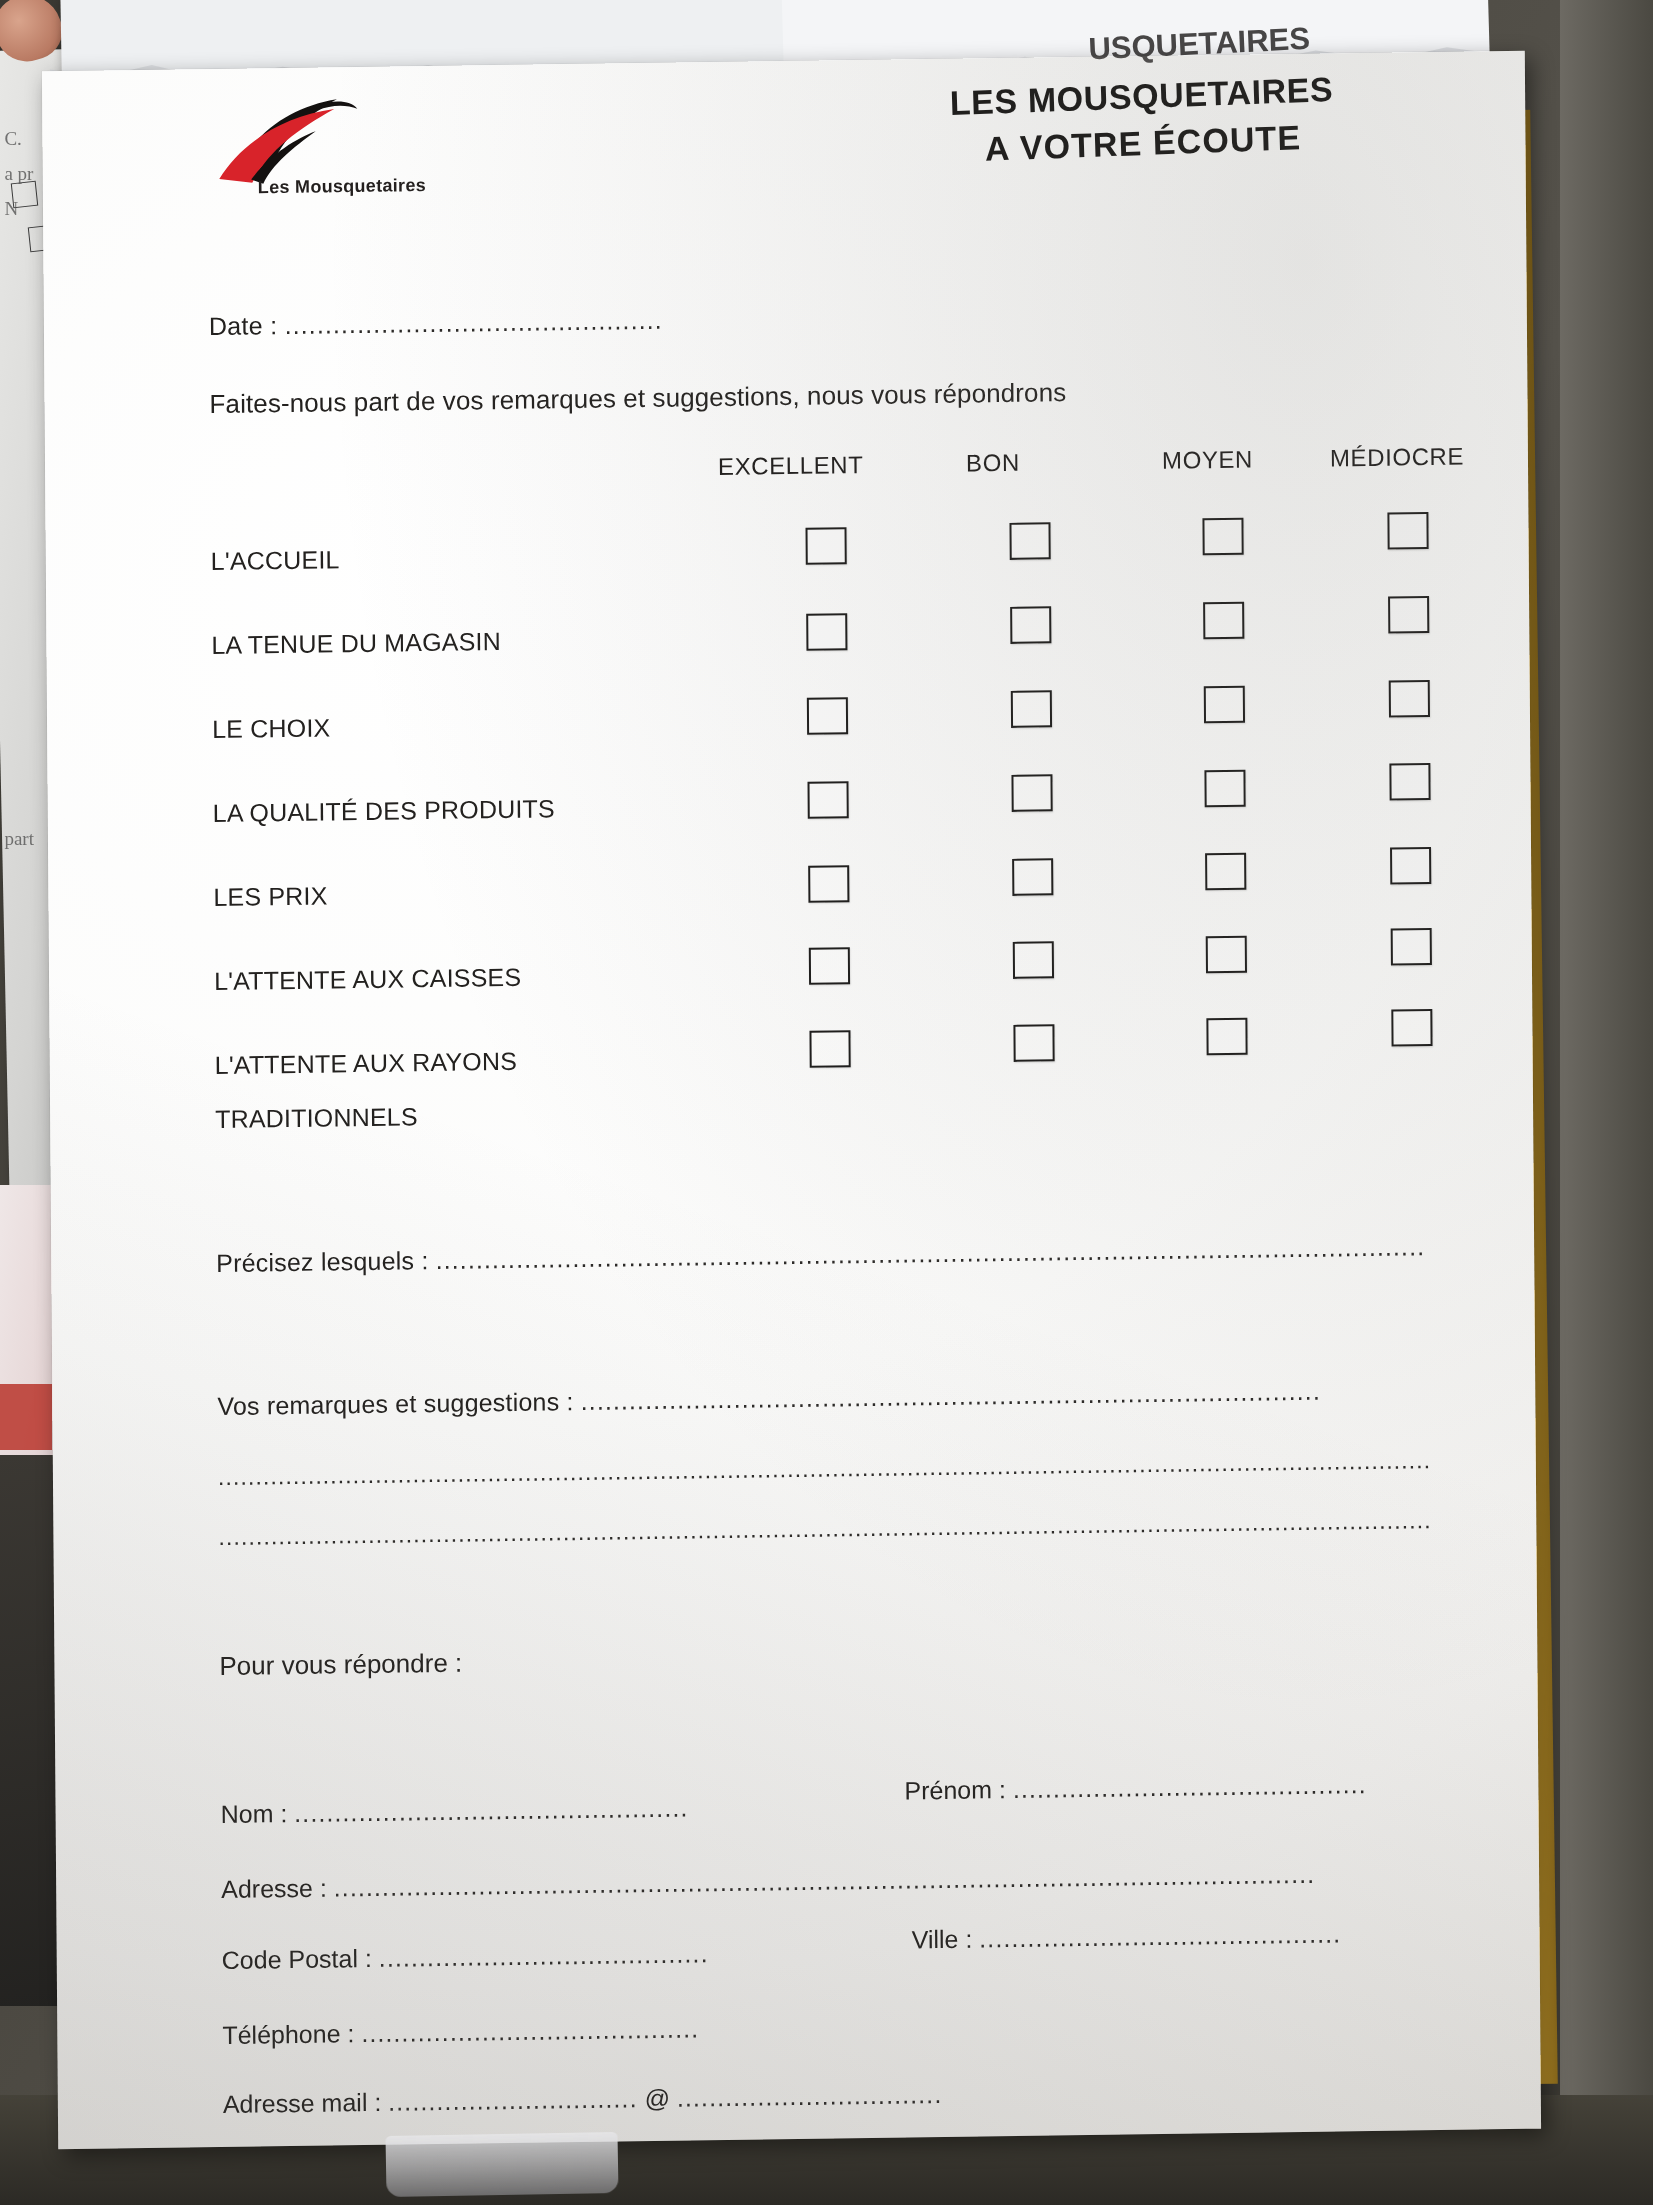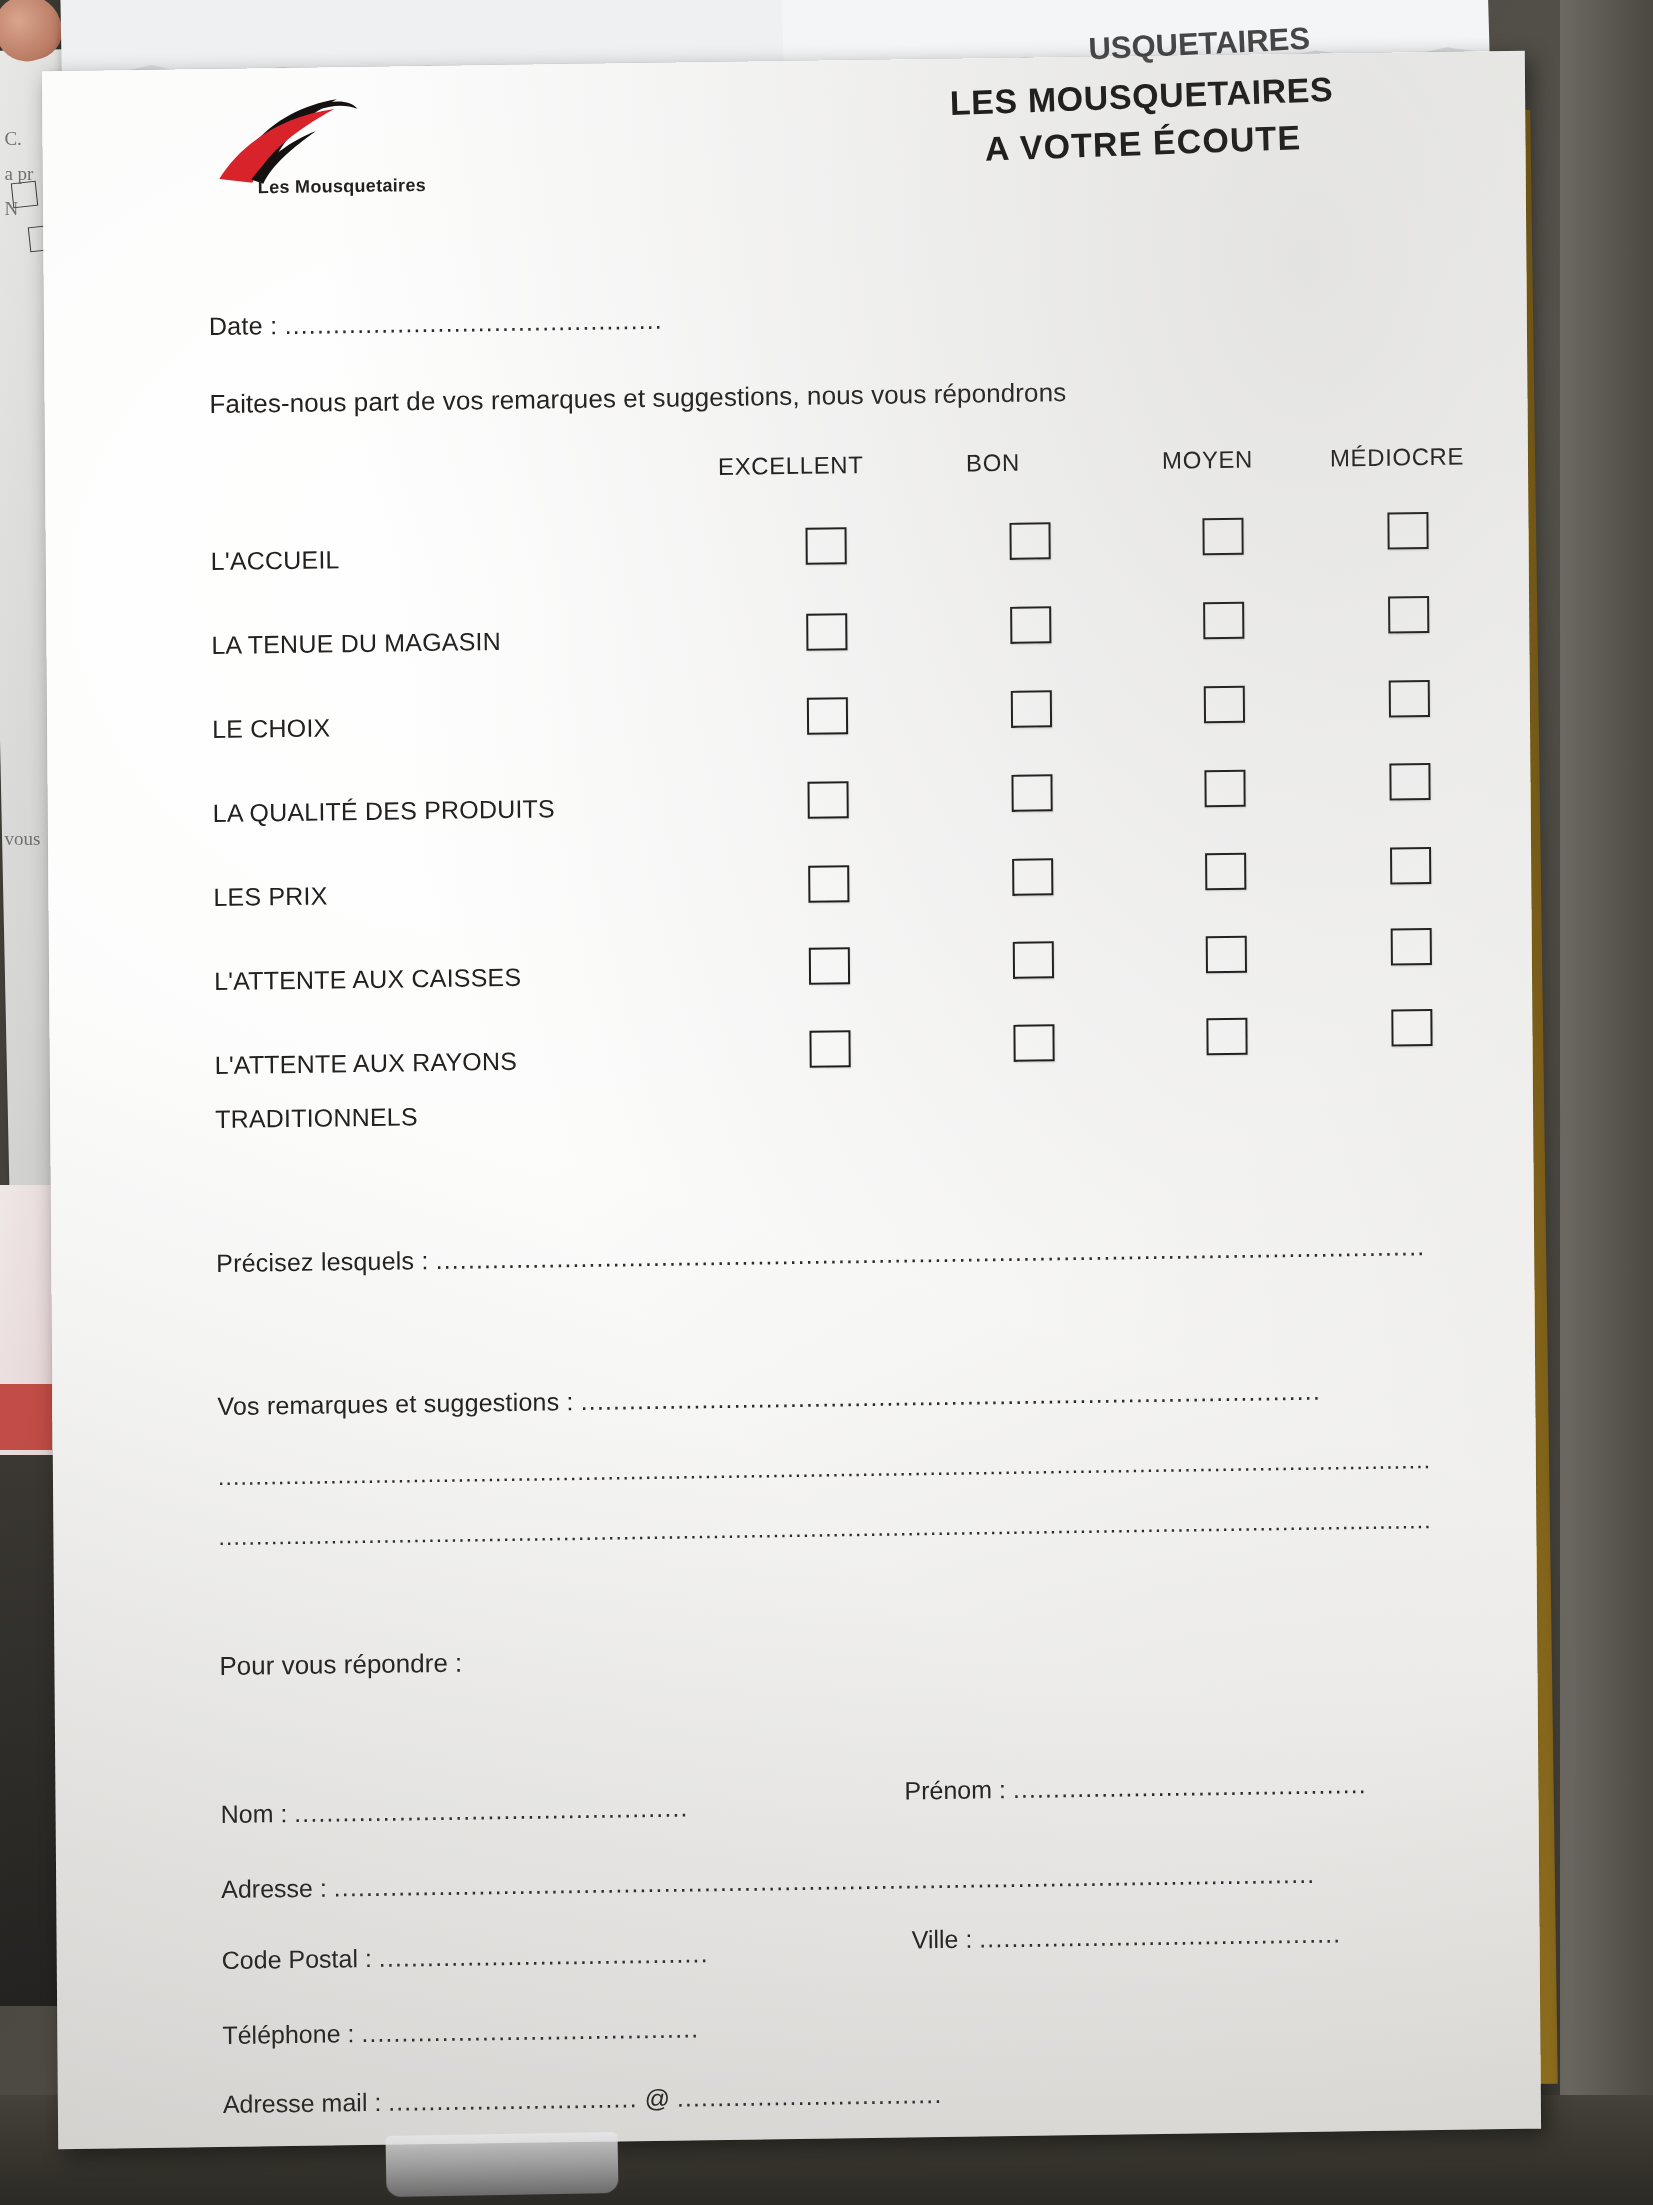--- a/index.html
+++ b/index.html
@@ -318,21 +318,21 @@
   <div class="left-stack"></div>
   <div class="left-stack-2"></div>
   <div class="left-red"></div>
   <div class="left-dark"></div>
   <div class="left-sq" style="left:12px; top:182px;"></div>
   <div class="left-sq" style="left:29px; top:226px;"></div>
   <div class="left-marks">
     <div>C.</div>
     <div>a pr</div>
     <div>N</div>
-    <div style="margin-top:595px">vous</div>
+    <div style="margin-top:595px">part</div>
   </div>
   <div class="thumb"></div>
 
   <div class="bg-paper-a"></div>
   <div class="bg-paper-b"></div>
   <div class="torn-edge"></div>
 
   <div id="sheet-wrap">
     <div class="pad-edge-right"></div>
     <div class="pad-edge-bottom"></div>

